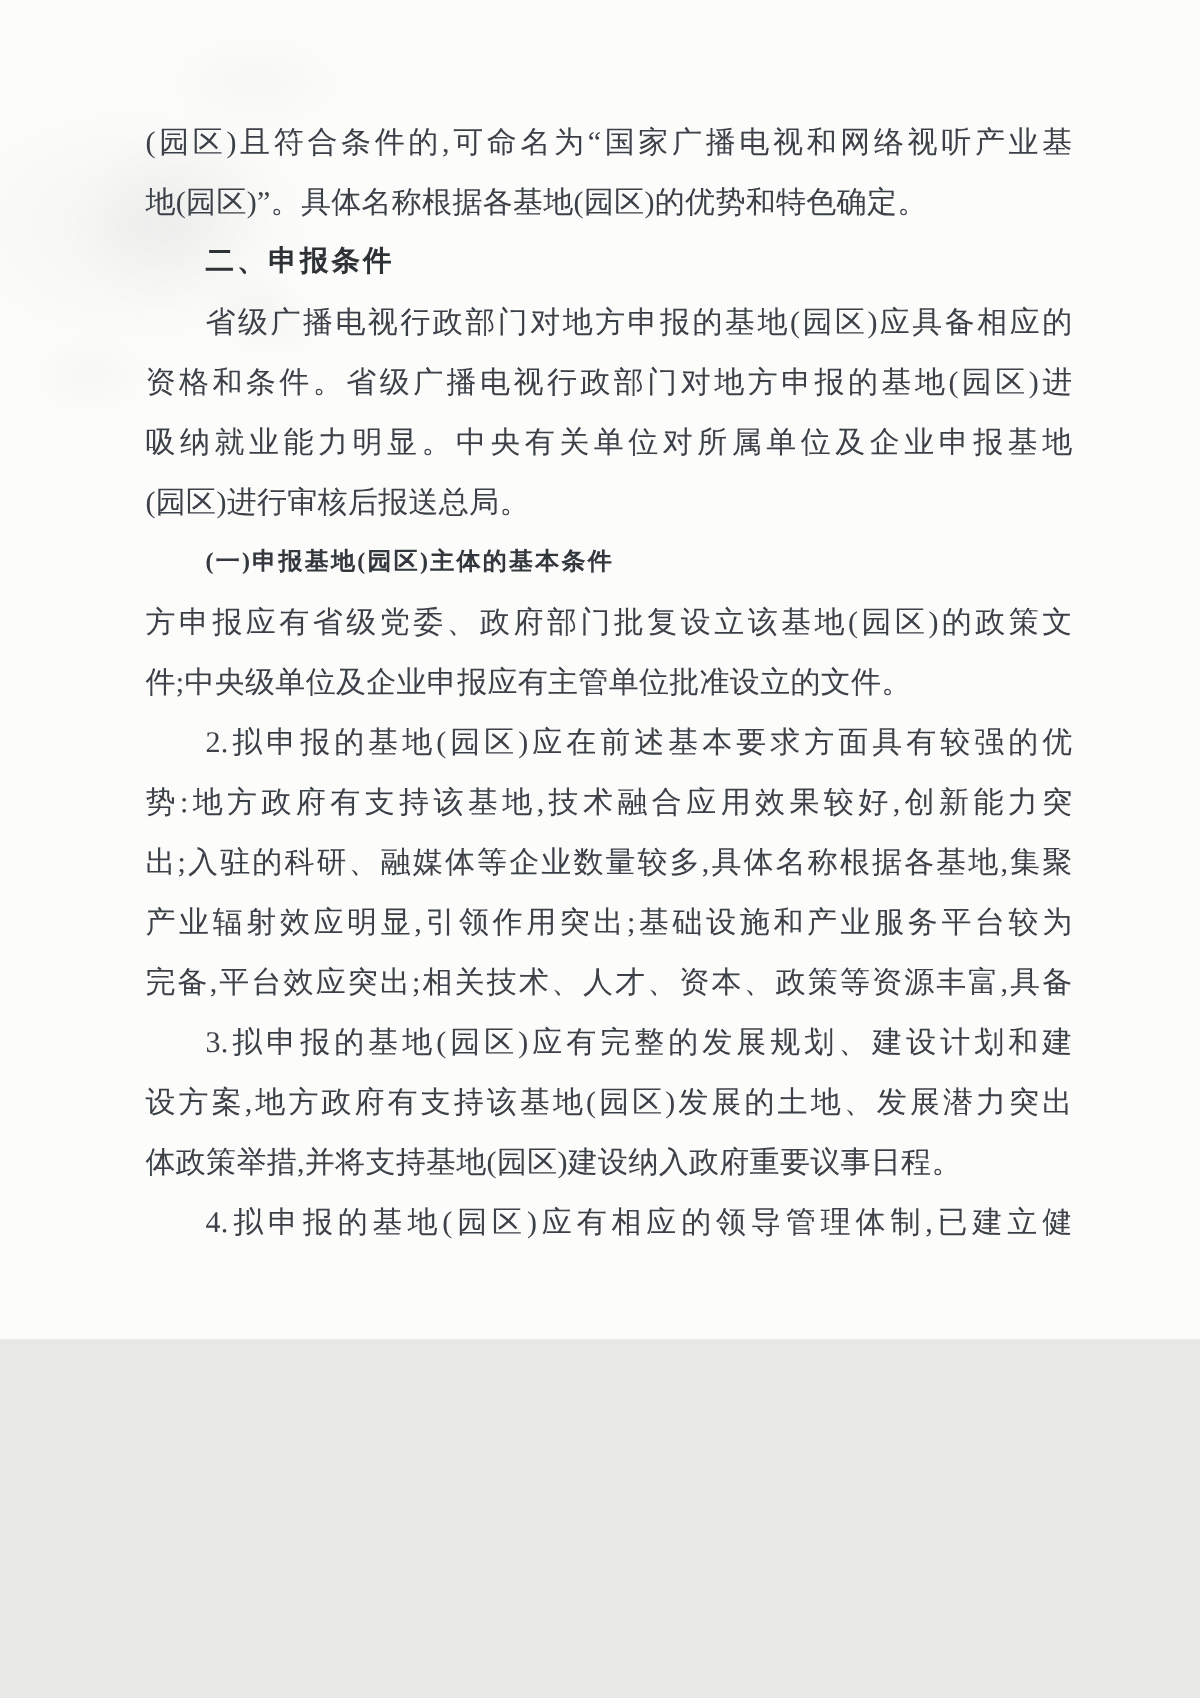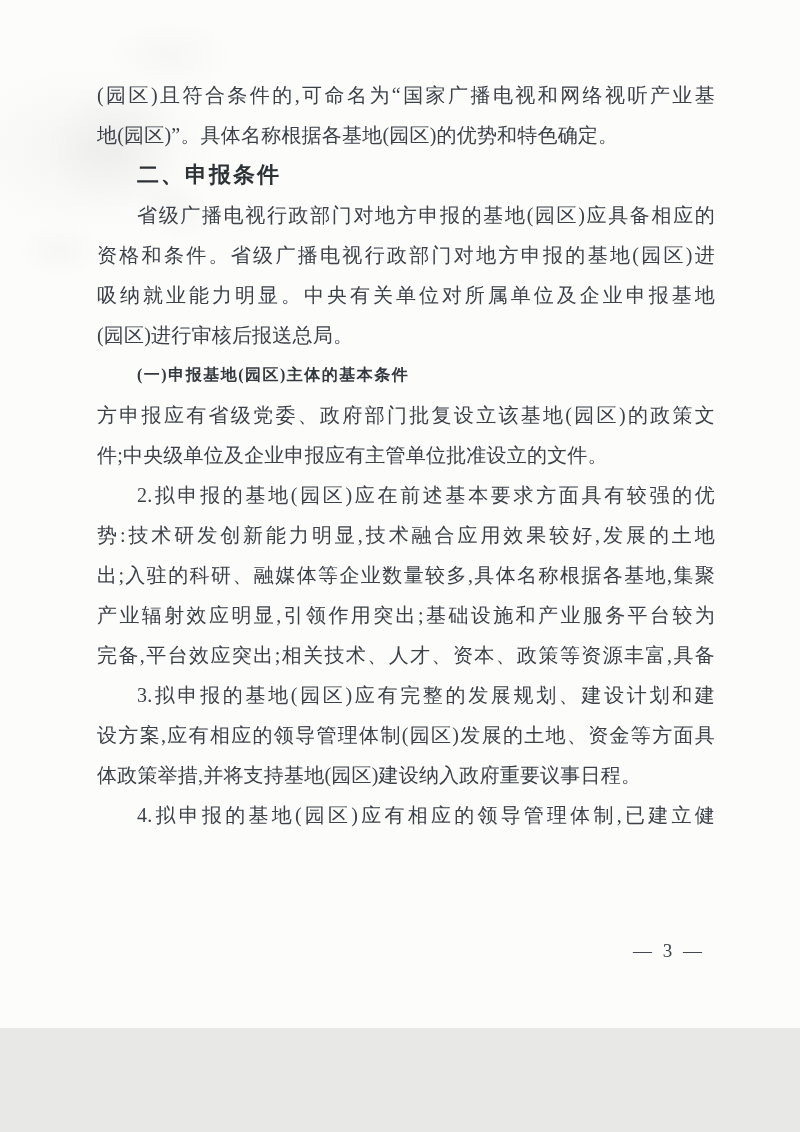--- a/index.html
+++ b/index.html
@@ -3,21 +3,21 @@
 <meta charset="utf-8">
 <style>
   html, body {
     margin: 0;
     padding: 0;
     background: #e8e8e6;
   }
   .page {
     position: relative;
     width: 800px;
-    height: 1028px;
+    height: 893px;
     margin: 0 auto;
     background:
       radial-gradient(ellipse 180px 120px at 90px 150px, rgba(140,140,138,0.07), rgba(140,140,138,0) 70%),
       radial-gradient(ellipse 90px 50px at 170px 55px, rgba(150,150,148,0.05), rgba(150,150,148,0) 70%),
       radial-gradient(ellipse 60px 40px at 60px 250px, rgba(150,150,148,0.05), rgba(150,150,148,0) 70%),
       #fcfcfa;
     overflow: hidden;
     font-family: "Liberation Serif", "DejaVu Serif", serif;
   }
   .doc-body {
@@ -36,21 +36,21 @@
   }
   .line.fill {
     text-align-last: justify;
   }
   .line.indent {
     padding-left: 40px;
   }
   .line.section-heading {
     font-family: "Liberation Sans", "DejaVu Sans", sans-serif;
     font-weight: 700;
-    font-size: 22px;
+    font-size: 19px;
     color: #2d3237;
     letter-spacing: 2px;
     text-align: left;
   }
   .line.sub-heading {
     font-weight: 700;
     font-size: 16px;
     color: #33383f;
     letter-spacing: 1.5px;
     text-align: left;
@@ -107,24 +107,24 @@
       <div class="line body">地(园区)”。具体名称根据各基地(园区)的优势和特色确定。</div>
       <div class="line section-heading indent">二、申报条件</div>
       <div class="line body fill indent">省级广播电视行政部门对地方申报的基地(园区)应具备相应的</div>
       <div class="line body fill">资格和条件。省级广播电视行政部门对地方申报的基地(园区)进</div>
       <div class="line body fill">吸纳就业能力明显。中央有关单位对所属单位及企业申报基地</div>
       <div class="line body">(园区)进行审核后报送总局。</div>
       <div class="line sub-heading indent">(一)申报基地(园区)主体的基本条件</div>
       <div class="line body fill">方申报应有省级党委、政府部门批复设立该基地(园区)的政策文</div>
       <div class="line body">件;中央级单位及企业申报应有主管单位批准设立的文件。</div>
       <div class="line body fill indent">2.拟申报的基地(园区)应在前述基本要求方面具有较强的优</div>
-      <div class="line body fill">势:技术研发创新能力明显,技术融合应用效果较好,发展的土地</div>
+      <div class="line body fill">势:地方政府有支持该基地,技术融合应用效果较好,创新能力突</div>
       <div class="line body fill">出;入驻的科研、融媒体等企业数量较多,具体名称根据各基地,集聚</div>
       <div class="line body fill">产业辐射效应明显,引领作用突出;基础设施和产业服务平台较为</div>
       <div class="line body fill">完备,平台效应突出;相关技术、人才、资本、政策等资源丰富,具备</div>
       <div class="line body fill indent">3.拟申报的基地(园区)应有完整的发展规划、建设计划和建</div>
-      <div class="line body fill">设方案,应有相应的领导管理体制(园区)发展的土地、资金等方面具</div>
+      <div class="line body fill">设方案,地方政府有支持该基地(园区)发展的土地、发展潜力突出</div>
       <div class="line body">体政策举措,并将支持基地(园区)建设纳入政府重要议事日程。</div>
       <div class="line body fill indent">4.拟申报的基地(园区)应有相应的领导管理体制,已建立健</div>
     </div>
   <div class="page-number">— 3 —</div>
   <div class="scan-artifact-tick"></div>
 </div>
 
 </body></html>

